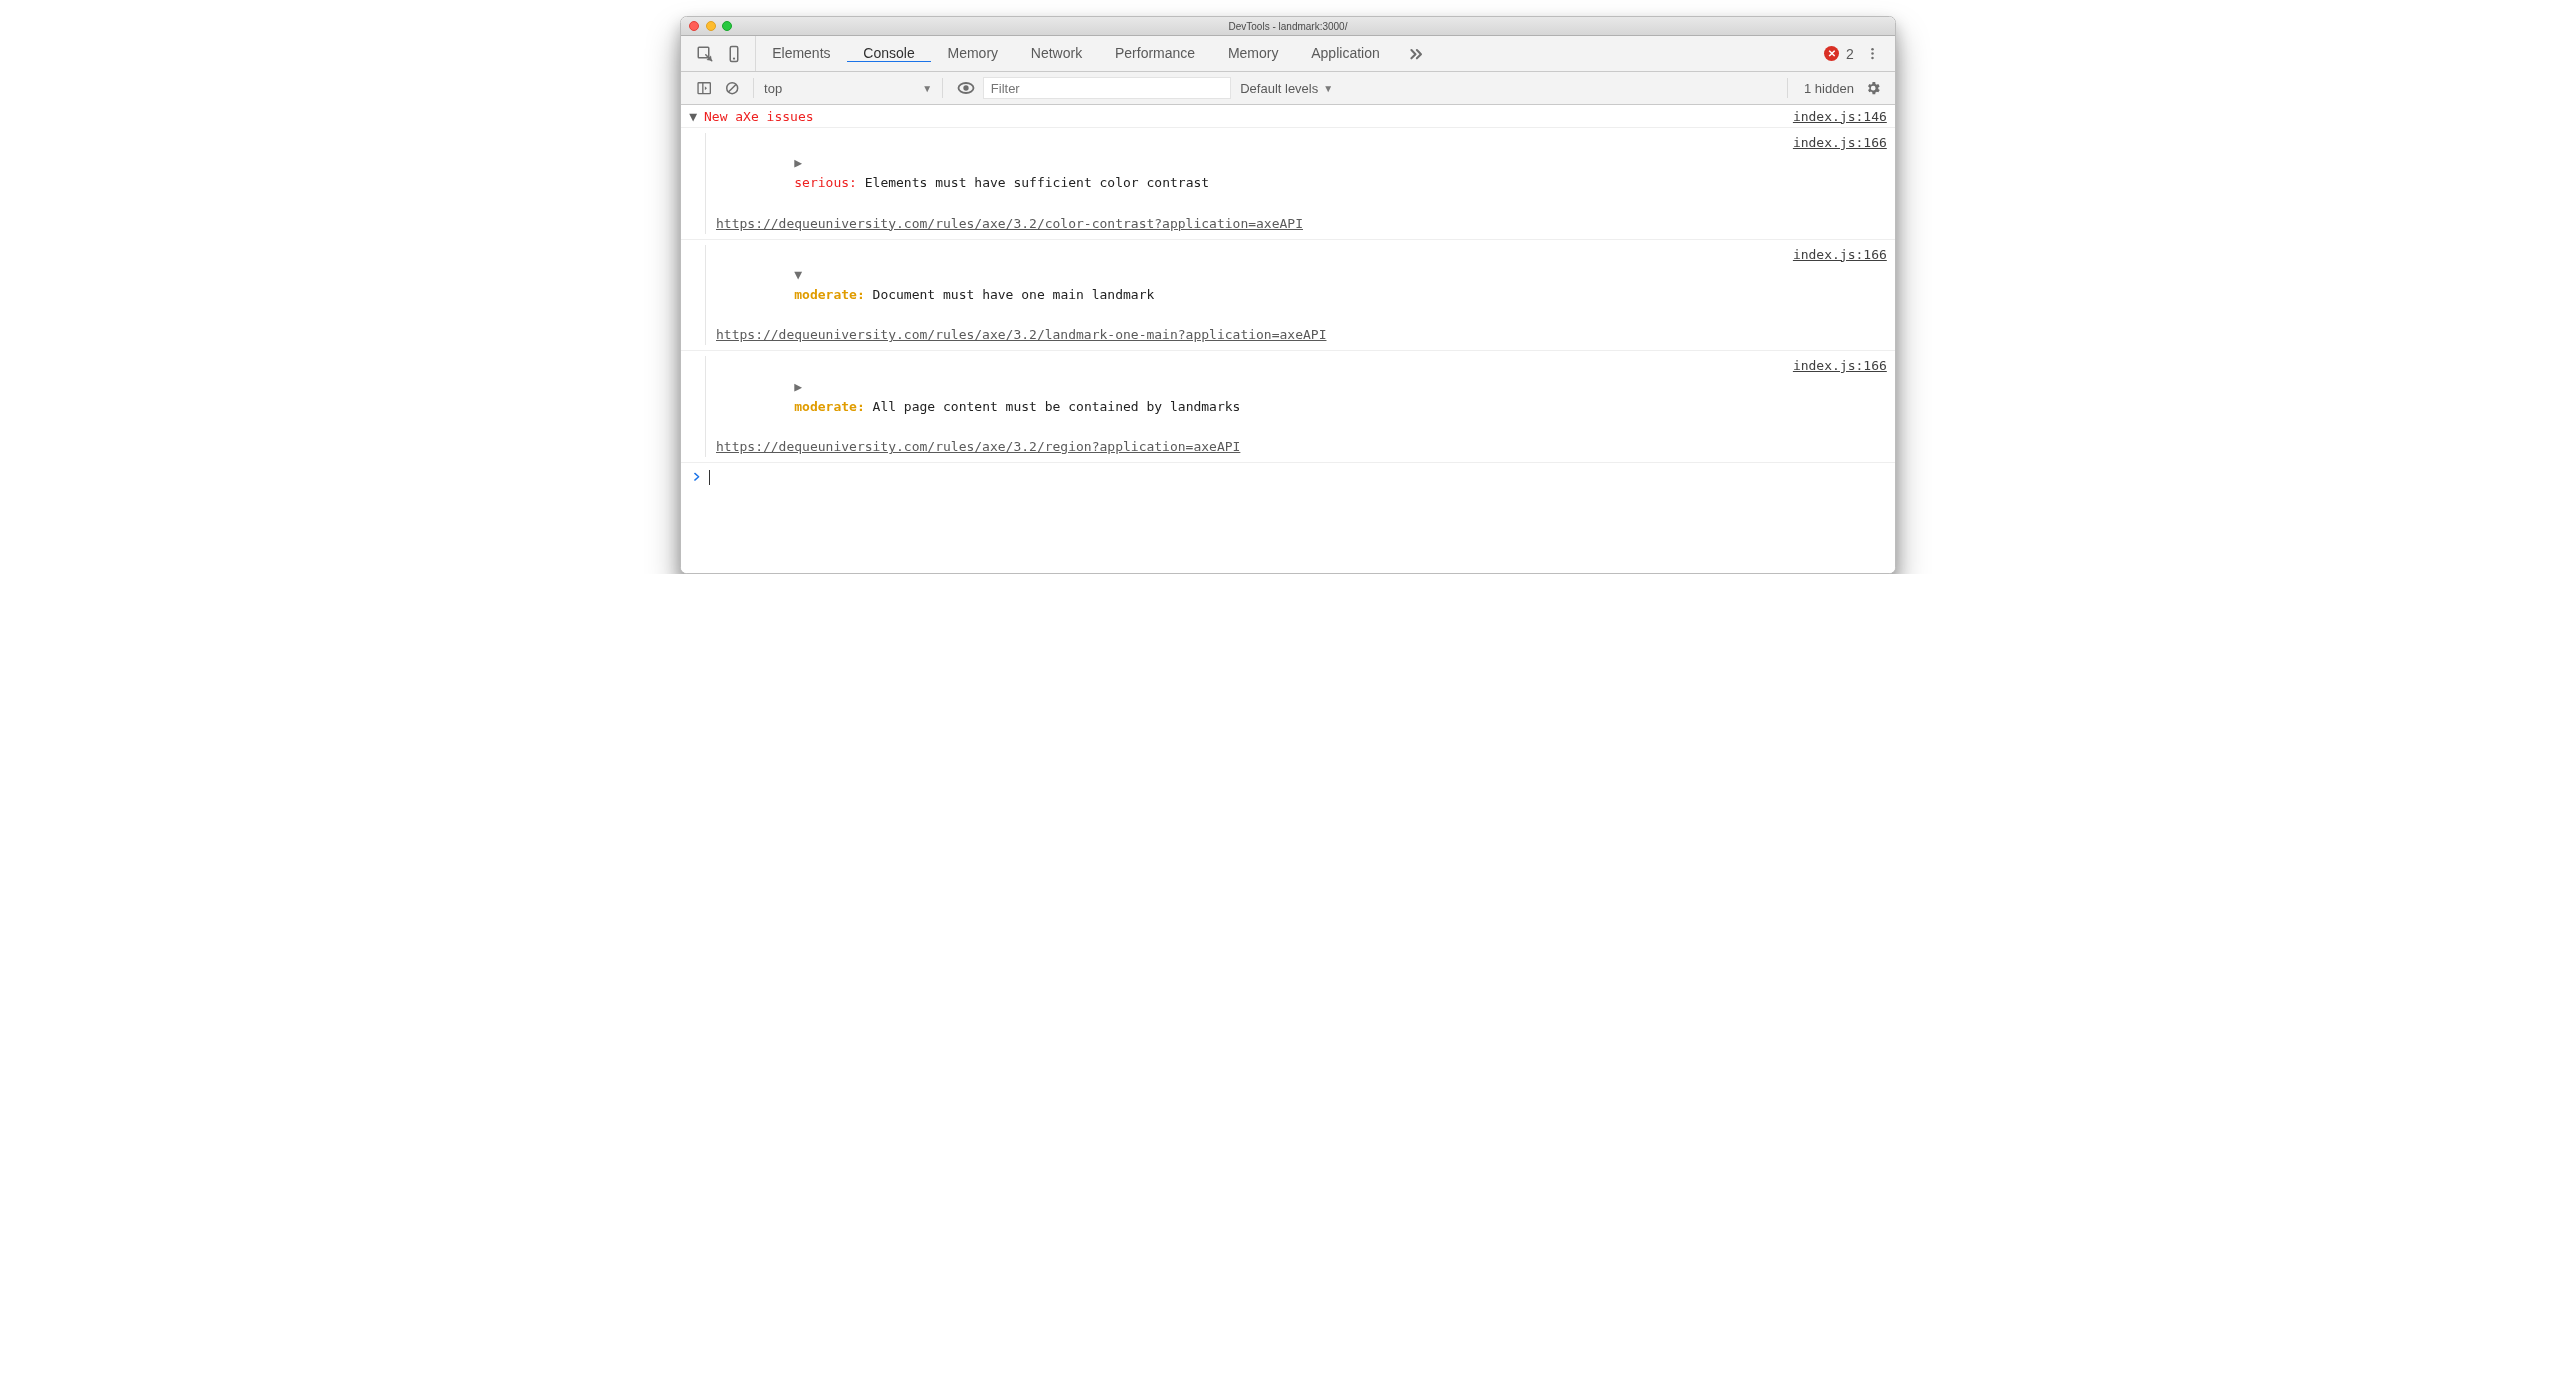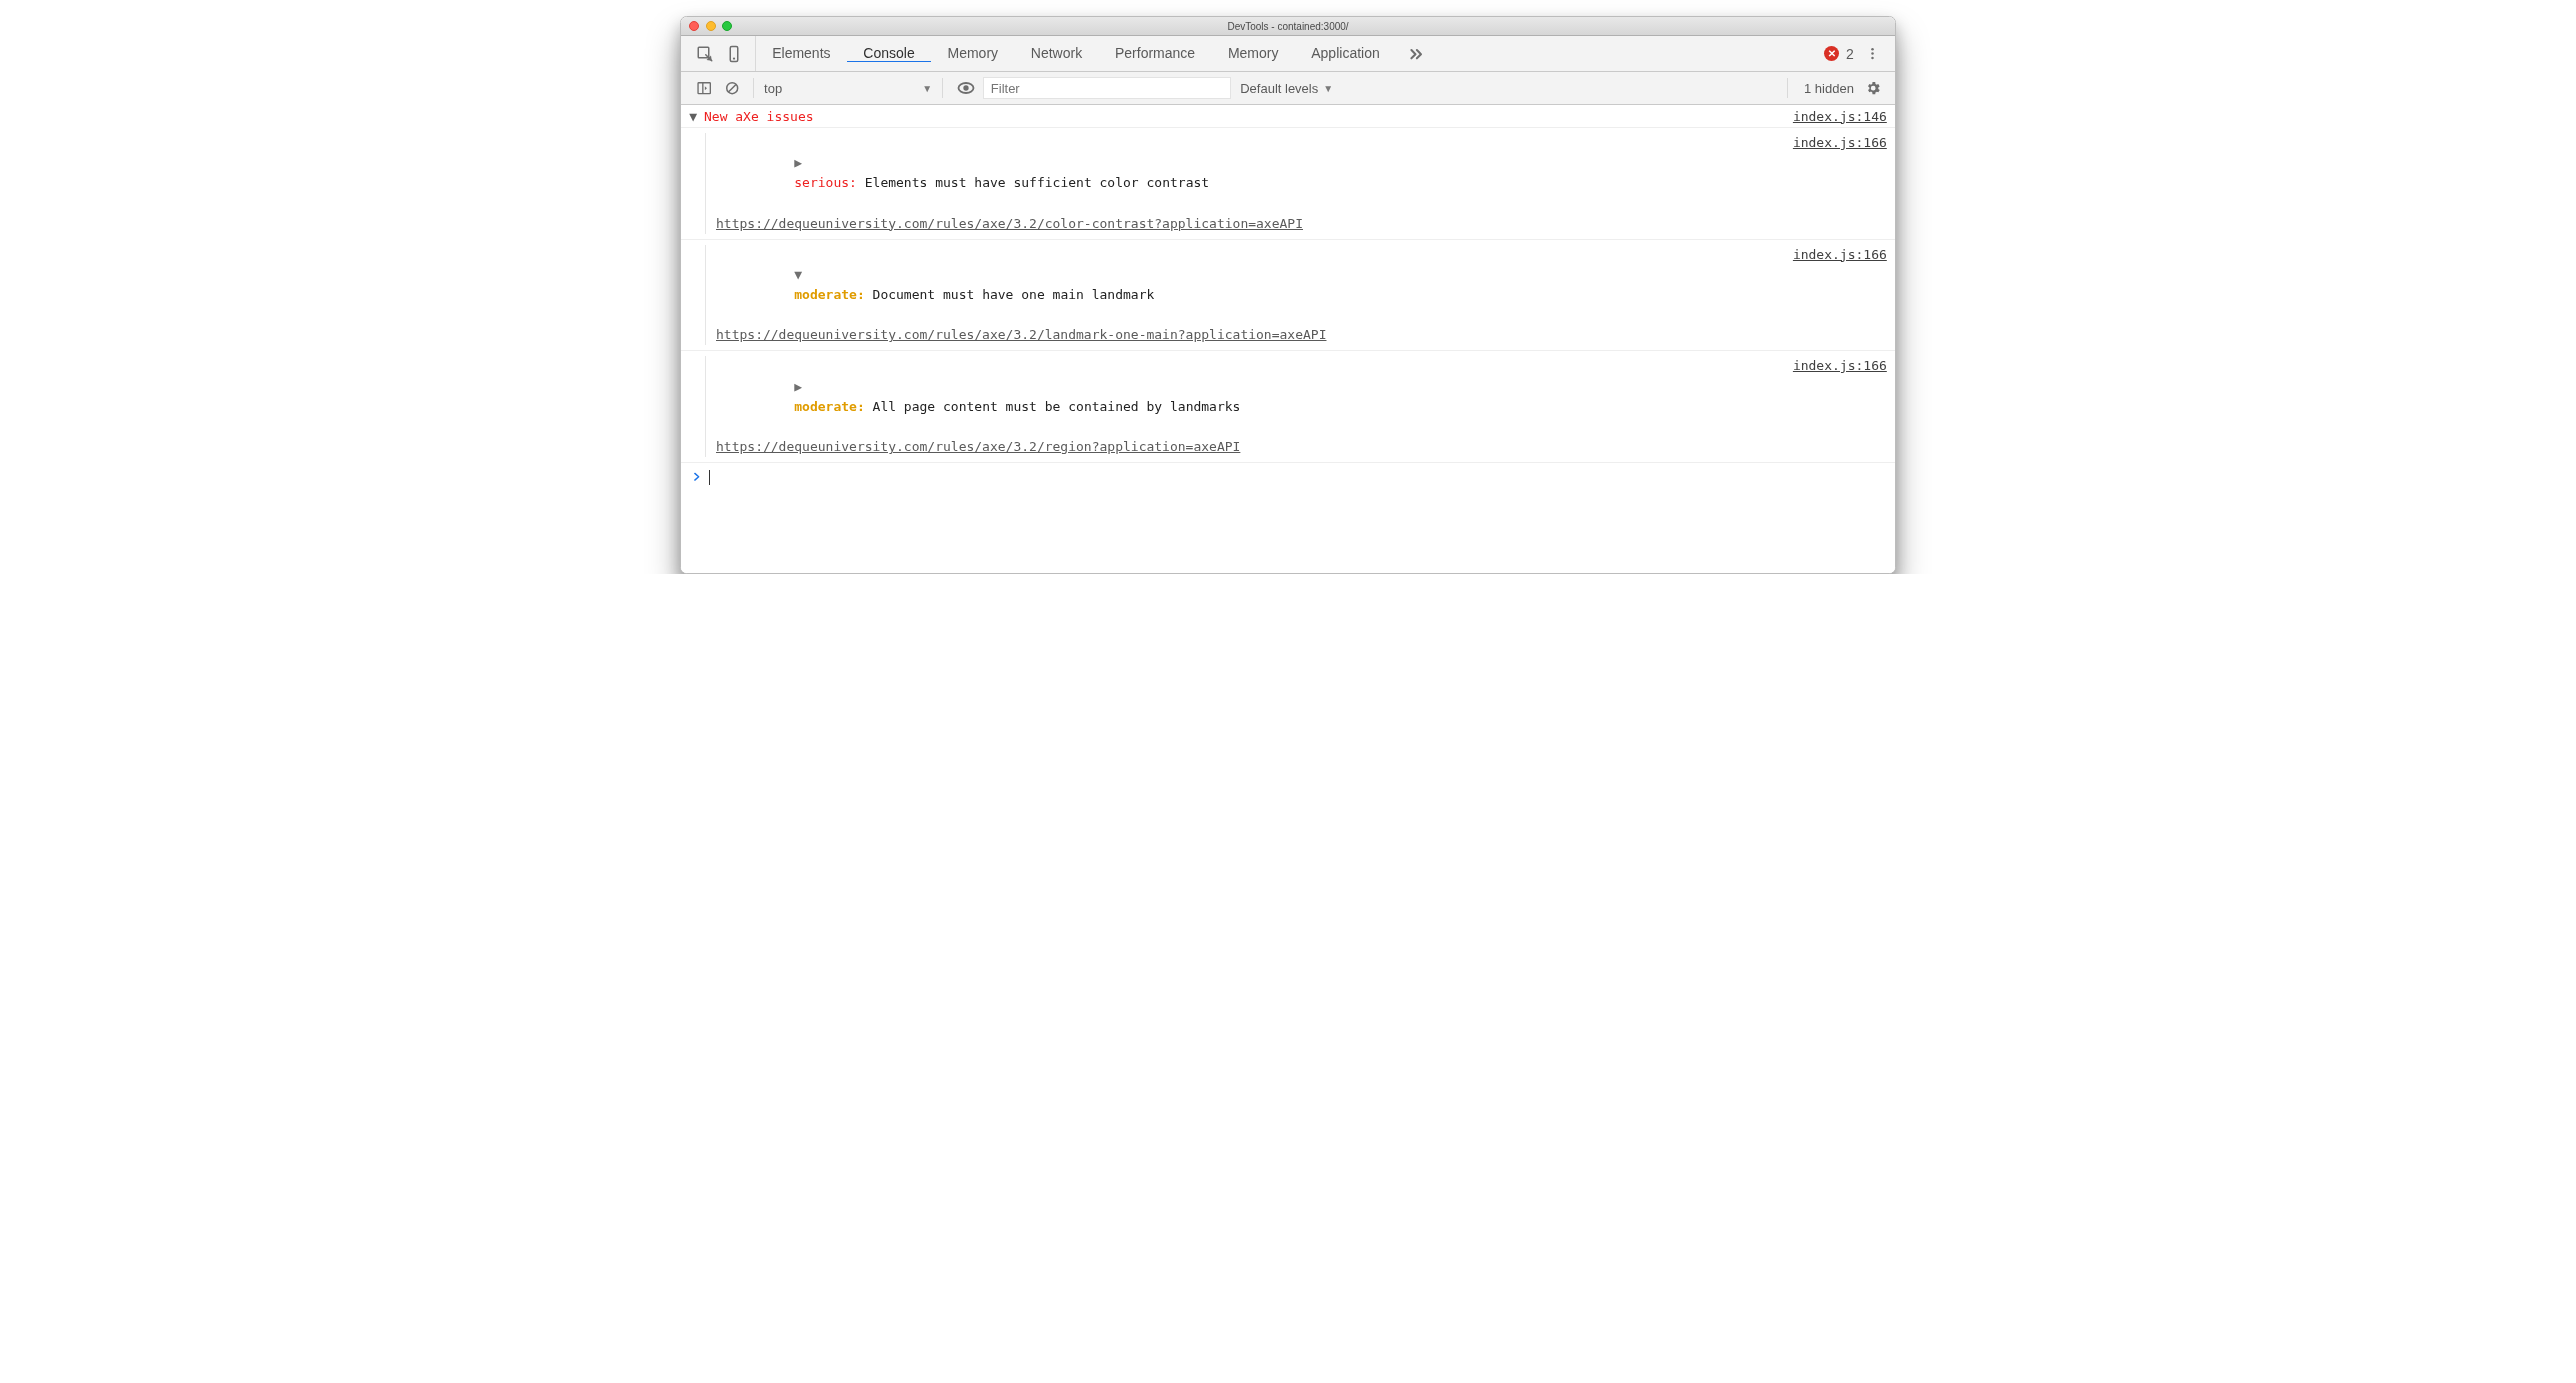--- a/index.html
+++ b/index.html
@@ -173,21 +173,21 @@
 <body>
 
 <div class="stage">
 
   <div class="titlebar">
     <div class="traffic-lights">
       <div class="dot red"></div>
       <div class="dot yellow"></div>
       <div class="dot green"></div>
     </div>
-    <div class="title-center">DevTools - contained:3000/</div>
+    <div class="title-center">DevTools - landmark:3000/</div>
   </div>
 
   <div class="panel-tabs">
     <div class="left-icons">
       <span>
         <svg width="18" height="18" viewBox="0 0 24 24" fill="none" stroke="#6e6e6e" stroke-width="2">
           <rect x="3" y="3" width="14" height="14" rx="1"></rect>
           <path d="M13 13 L21 21" stroke-linecap="round"></path>
           <path d="M14 20 L21 21 L20 14 Z" fill="#6e6e6e" stroke="none"></path>
         </svg>

